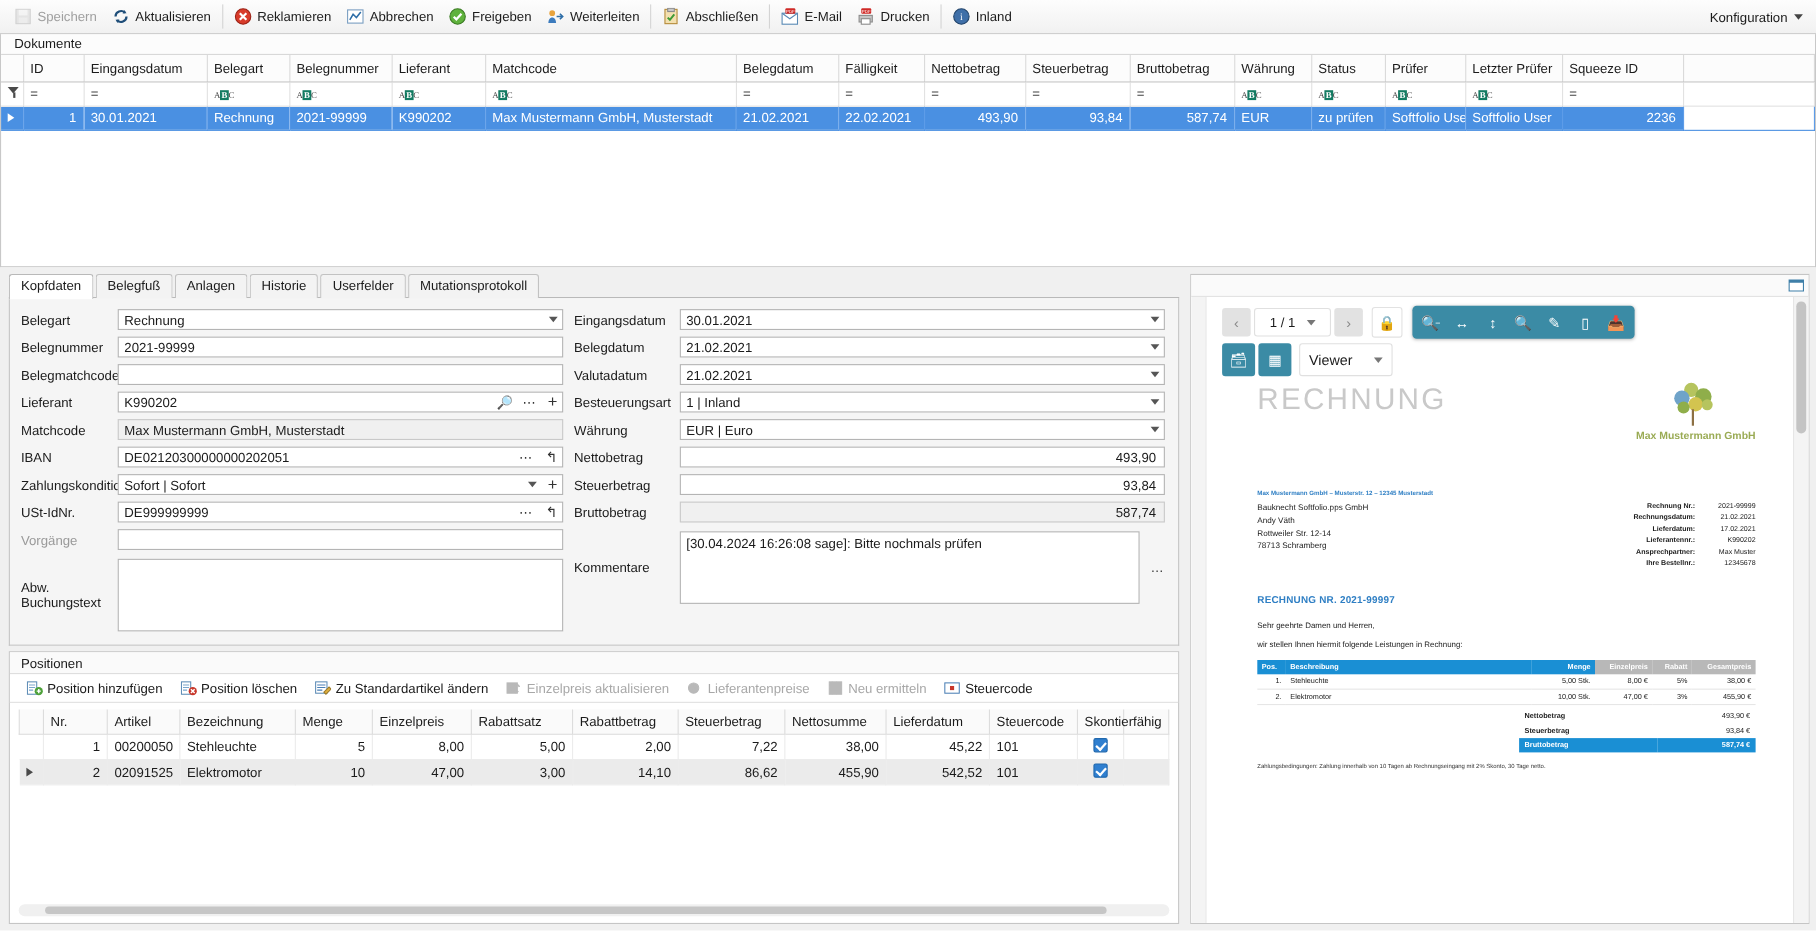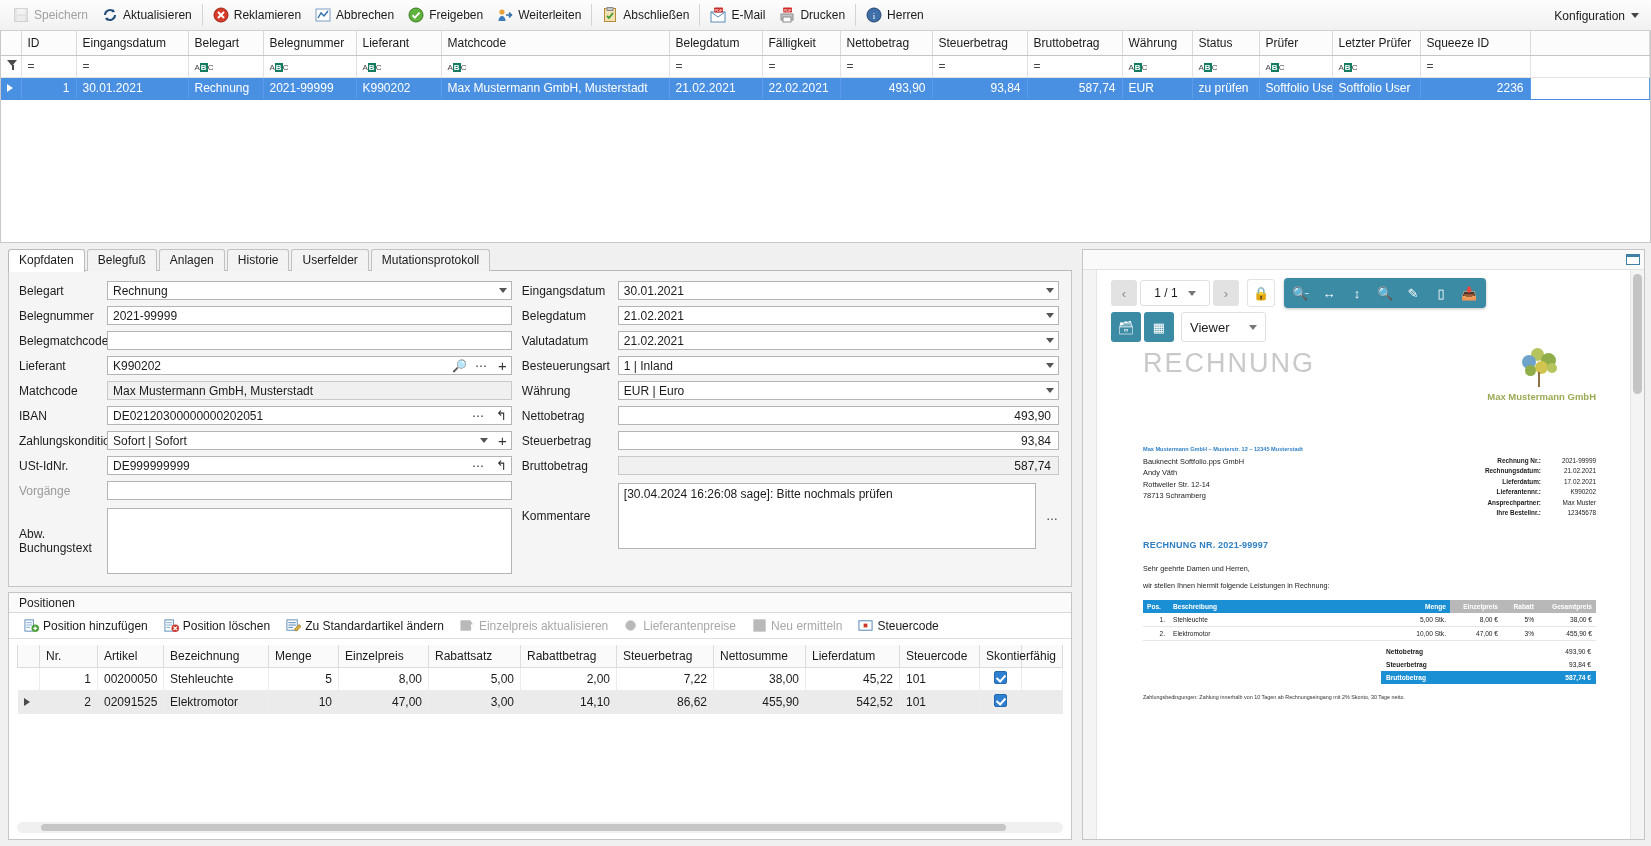--- a/index.html
+++ b/index.html
@@ -53,21 +53,21 @@
     padding: 4px 6px; border-right: 1px solid #dadada; border-bottom: 1px solid #c5c5c5;
     font-size: 12px; height: 24px; white-space: nowrap; overflow:hidden;
   }
   table.grid td {
     padding: 3px 6px; border-right: 1px solid #e2e2e2; border-bottom: 1px solid #e2e2e2;
     font-size: 12px; height: 22px; white-space: nowrap; overflow: hidden;
   }
   tr.filter-row td { background: #fff; height: 22px; color:#333; }
   tr.sel-row td { background: #4a90e2; color: #fff; border-right-color:#5d9ce8; border-bottom-color:#4a90e2;}
   .num { text-align: right; }
-  .abc { display:inline-block; font-size:8px; letter-spacing:0px; line-height:11px;}
+  .abc { display:inline-block; font-size:8px; letter-spacing:0px; line-height:11px;font-family:Liberation Serif, serif;}
   .abc b { background:#137b62; color:#fff; padding:0 1px; }
   .abc i { font-style: normal; color:#444; }
   .funnel { width:11px;height:10px;display:inline-block;position:relative;}
   .funnel::before{content:"";position:absolute;left:0;top:0;width:0;height:0;border-left:5.5px solid transparent;border-right:5.5px solid transparent;border-top:6px solid #4a4a4a;}
   .funnel::after{content:"";position:absolute;left:4.5px;top:5px;width:2px;height:5px;background:#4a4a4a;}
   .rowarrow { width:0;height:0;border-top:4px solid transparent;border-bottom:4px solid transparent;border-left:6px solid #4a4a4a;display:inline-block;}
   .rowarrow.w { border-left-color:#fff; }
 
   
   .main { flex: 1; display: flex; min-height: 0; background:#f0f0f0; }
@@ -259,30 +259,31 @@
               <text x="8.5" y="4.6" font-size="4" fill="#fff" text-anchor="middle" font-family="sans-serif">PDF</text>
             </svg></span>
           <span>Drucken</span>
         </div>
         <div class="tb-sep"></div>
         <div class="tb-btn">
           <span class="tb-ico"><svg width="16" height="16" viewBox="0 0 16 16">
               <circle cx="8" cy="8" r="7" fill="#3f6fa8" stroke="#24466c"></circle>
               <text x="8" y="11.5" font-size="9" fill="#fff" text-anchor="middle" font-family="serif">i</text>
             </svg></span>
-          <span>Herren</span>
+          <span>Inland</span>
         </div>
       </div>
     <div class="cfg">
       <span>Konfiguration</span>
       <span class="chev"></span>
     </div>
   </div>
 
   <div class="docs-panel">
+    <div class="docs-caption">Dokumente</div>
     <table class="grid">
       <colgroup>
         <col style="width:20px">
           <col style="width:55px">
           <col style="width:112px">
           <col style="width:75px">
         <col style="width:93px">
           <col style="width:85px">
           <col style="width:228px">
           <col style="width:93px">

